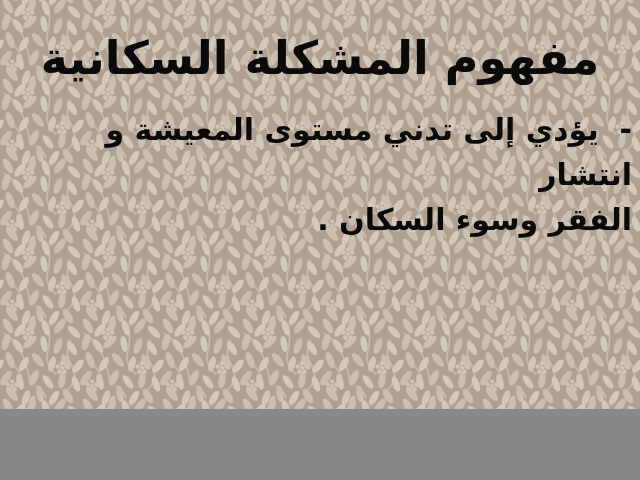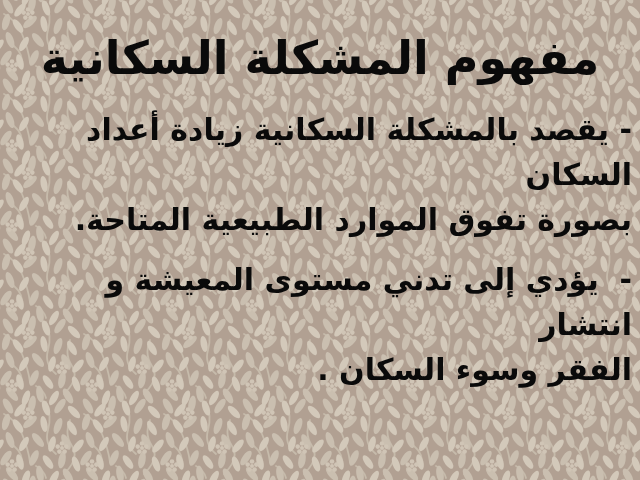--- a/index.html
+++ b/index.html
@@ -3,21 +3,21 @@
 <meta charset="utf-8">
 <style>
   html, body {
     margin: 0;
     padding: 0;
     background: #888;
   }
   .slide {
     position: relative;
     width: 640px;
-    height: 480px;
+    height: 409px;
     overflow: hidden;
     font-family: "DejaVu Sans", sans-serif;
   }
   .bg {
     position: absolute;
     top: 0;
     left: 0;
     width: 640px;
     height: 480px;
     display: block;
@@ -144,24 +144,20 @@
     </defs>
     <rect width="640" height="480" fill="url(#damask)"></rect>
   </svg>
 
   <div class="content">
 
     <h1 class="title">مفهوم المشكلة السكانية</h1>
 
     <div class="bullets">
 
-      <p class="bullet">
-        <span class="line">- يقصد بالمشكلة السكانية زيادة أعداد السكان</span>
-        <span class="line">بصورة تفوق الموارد الطبيعية المتاحة.</span>
-      </p>
 
       <p class="bullet">
         <span class="line">-  يؤدي إلى تدني مستوى المعيشة و انتشار</span>
         <span class="line">الفقر وسوء السكان .</span>
       </p>
 
     </div>
   </div>
 </div>
 

